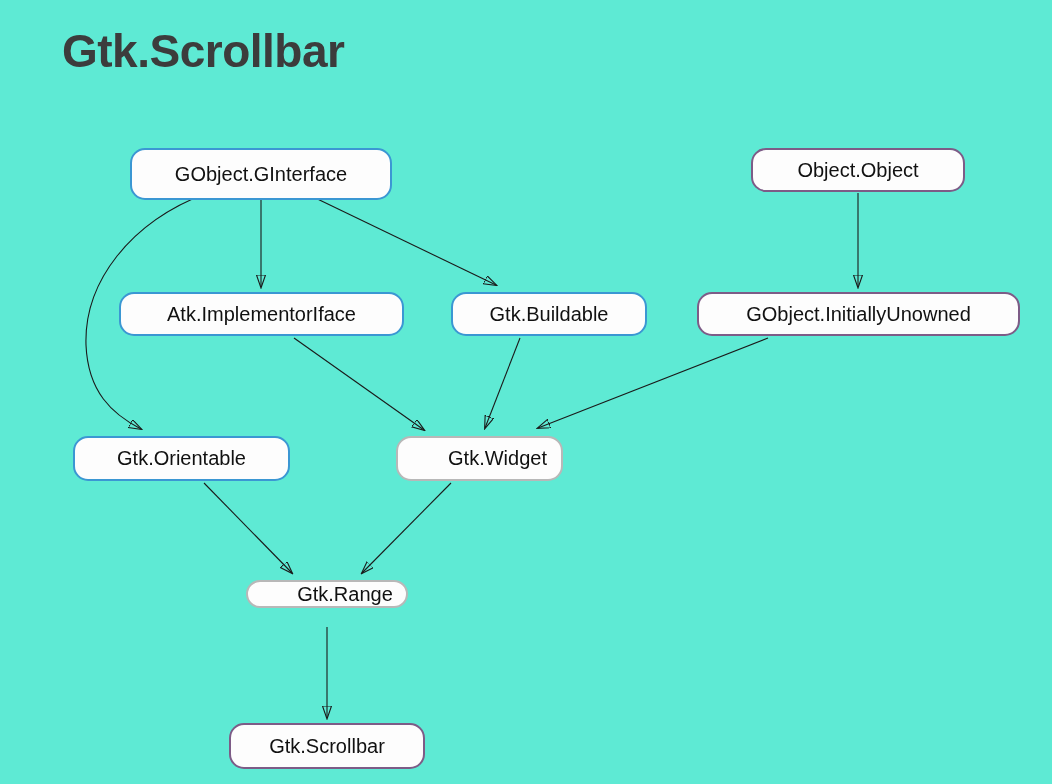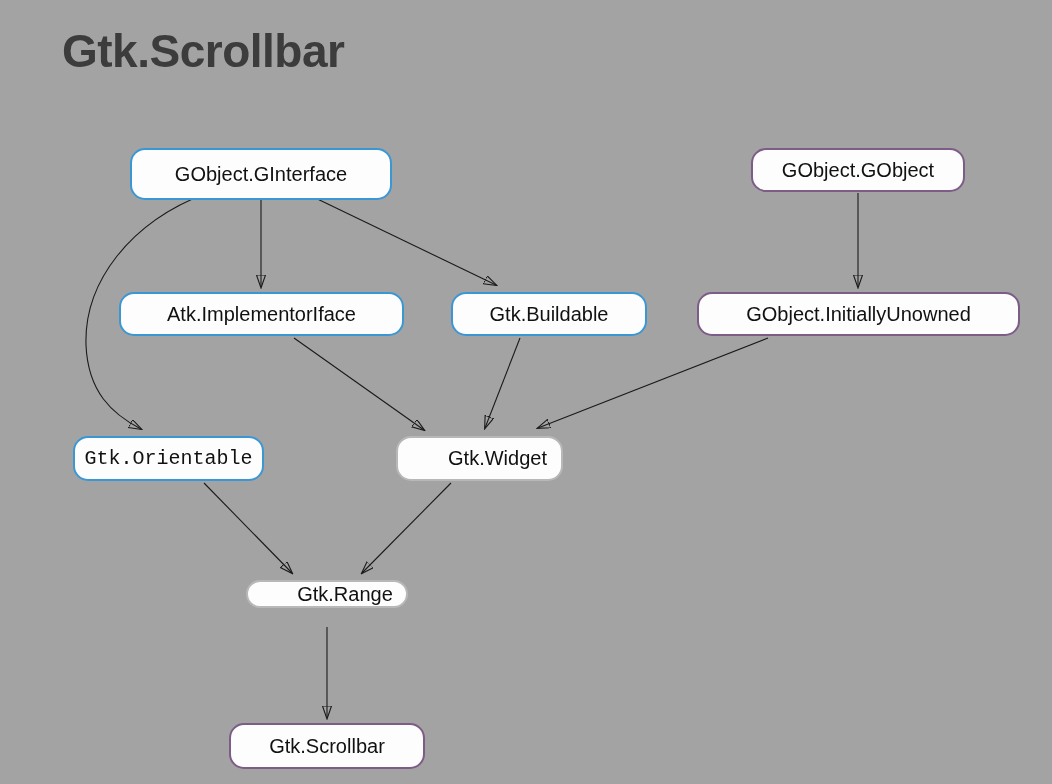--- a/index.html
+++ b/index.html
@@ -1,21 +1,21 @@
 <!DOCTYPE html>
 <html><head>
 <meta charset="utf-8">
 <style>
   html, body { margin: 0; padding: 0; }
   body { font-family: "Liberation Sans", sans-serif; }
   .canvas {
     position: relative;
     width: 1052px;
     height: 784px;
-    background: #a3a3a3;
+    background: #5eead4;
     overflow: hidden;
   }
   .page-title {
     position: absolute;
     left: 62px;
     top: 24px;
     margin: 0;
     font-size: 46px;
     font-weight: 700;
     color: #3c3c3c;
@@ -46,21 +46,21 @@
   .node.blue   { border: 2.5px solid #3b97d3; }
   .node.purple { border: 2.5px solid #7d5c87; }
   .node.gray   { border: 2.5px solid #b8b8b8; padding-left: 36px; }
 
   
   #n-ginterface        { left: 130px; top: 148px; width: 262px; height: 52px; }
   #n-object            { left: 751px; top: 148px; width: 214px; height: 44px; }
   #n-implementoriface  { left: 119px; top: 292px; width: 285px; height: 44px; }
   #n-buildable         { left: 451px; top: 292px; width: 196px; height: 44px; }
   #n-initiallyunowned  { left: 697px; top: 292px; width: 323px; height: 44px; }
-  #n-orientable        { left:  73px; top: 436px; width: 191px; height: 45px; font-family: Liberation Mono, monospace; }
+  #n-orientable        { left:  73px; top: 436px; width: 217px; height: 45px; }
   #n-widget            { left: 396px; top: 436px; width: 167px; height: 45px; }
   #n-range             { left: 246px; top: 580px; width: 162px; height: 28px; }
   #n-scrollbar         { left: 229px; top: 723px; width: 196px; height: 46px; }
 </style>
 </head>
 <body>
 
 <div class="canvas">
 
   <h1 class="page-title">Gtk.Scrollbar</h1>
@@ -81,21 +81,21 @@
     <line x1="204" y1="483" x2="292" y2="573" marker-end="url(#arrow)"></line>
     <line x1="451" y1="483" x2="362" y2="573" marker-end="url(#arrow)"></line>
     <line x1="327" y1="627" x2="327" y2="718" marker-end="url(#arrow)"></line>
   </svg>
 
   <div class="node blue" id="n-ginterface">
     <span>GObject.GInterface</span>
   </div>
 
   <div class="node purple" id="n-object">
-    <span>GObject.GObject</span>
+    <span>Object.Object</span>
   </div>
 
   <div class="node blue" id="n-implementoriface">
     <span>Atk.ImplementorIface</span>
   </div>
 
   <div class="node blue" id="n-buildable">
     <span>Gtk.Buildable</span>
   </div>
 

